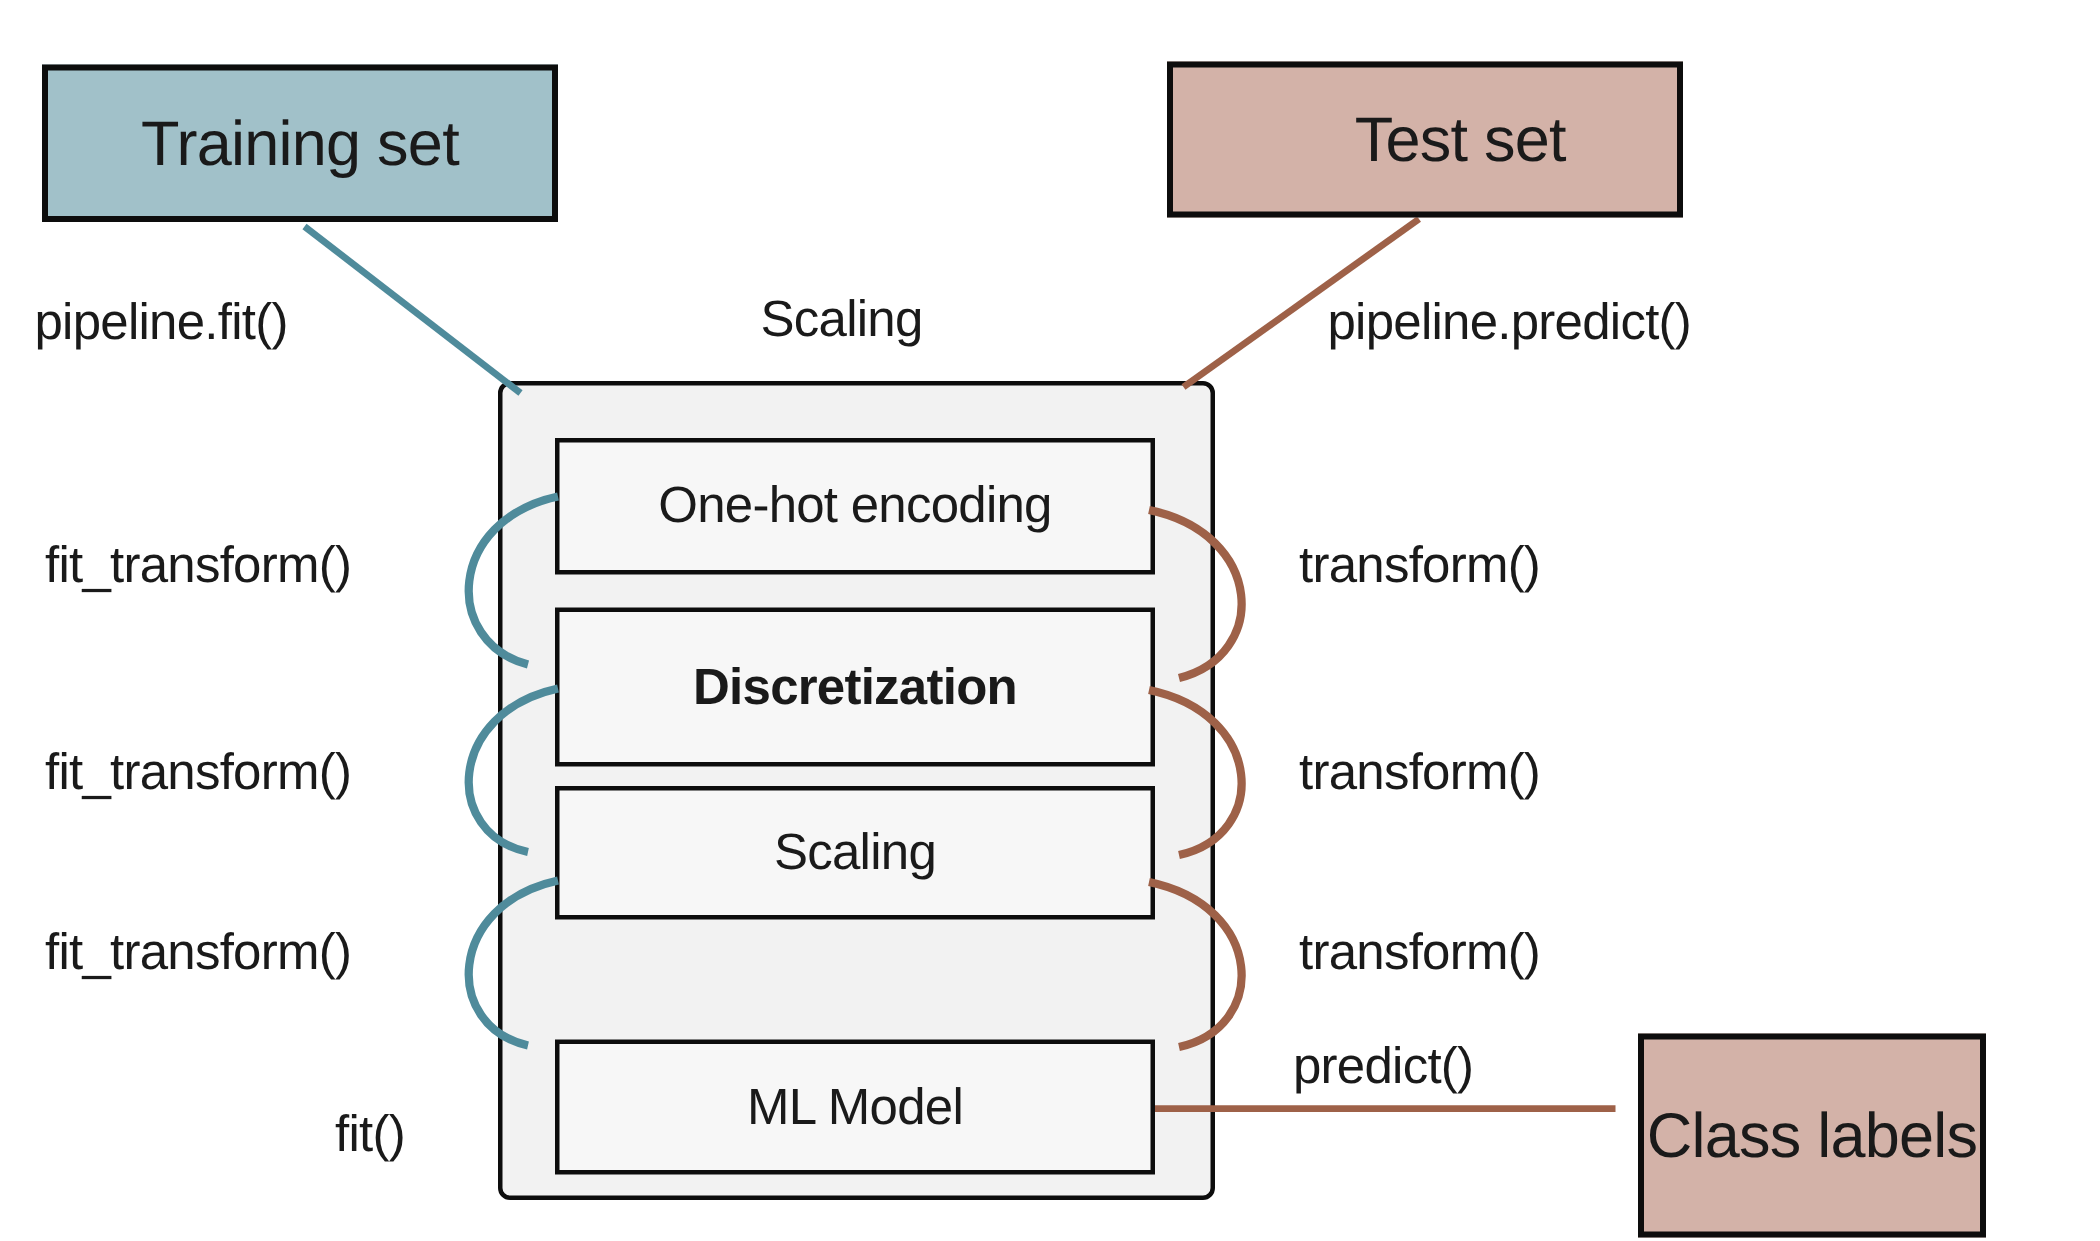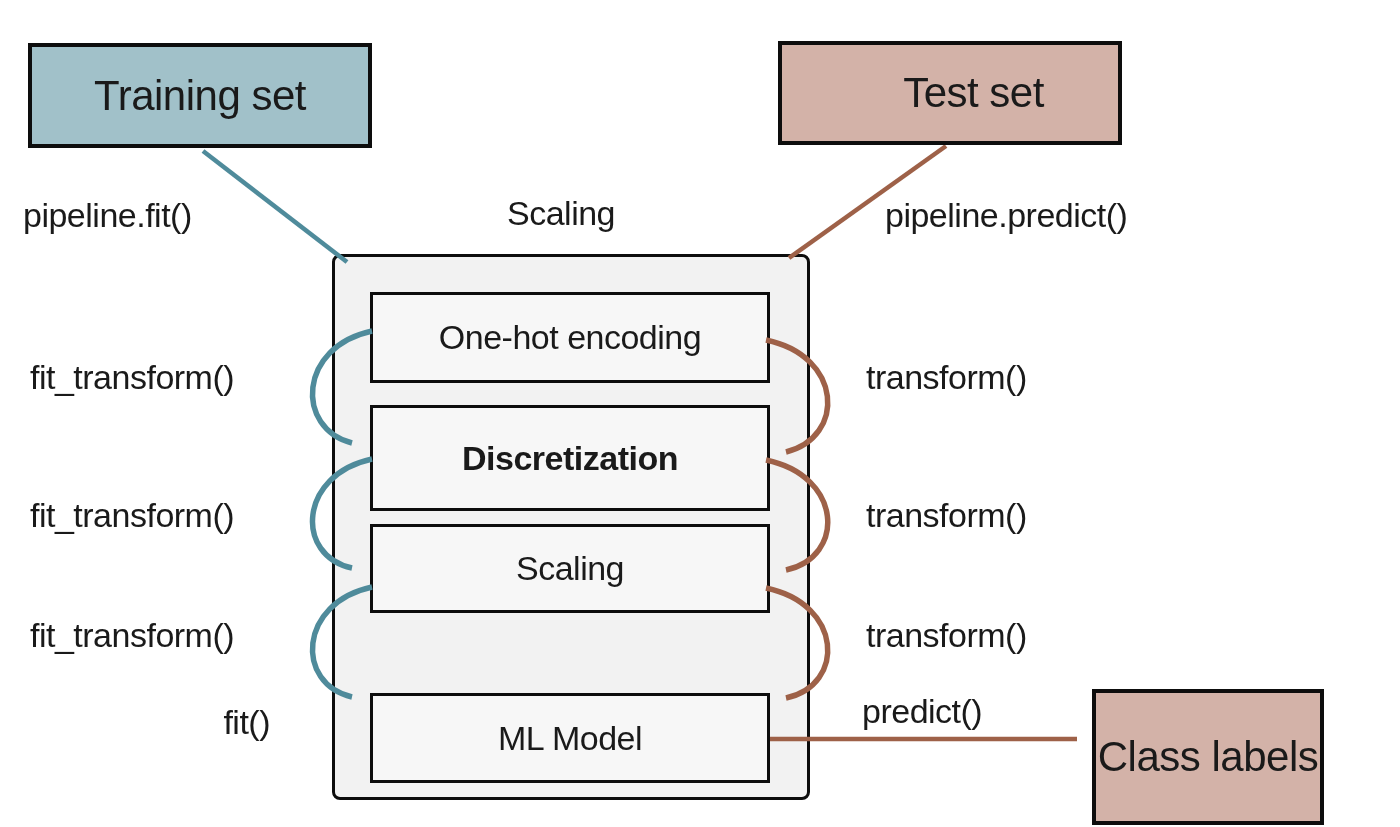--- a/index.html
+++ b/index.html
@@ -57,21 +57,21 @@
     line-height: 1.15;
     letter-spacing: -0.5px;
     white-space: nowrap;
   }
   #lbl-pipeline-fit     { left: 23px;  top: 196px; }
   #lbl-pipeline-title   { left: 507px; top: 194px; }
   #lbl-pipeline-predict { left: 885px; top: 196px; }
   #lbl-ft-1   { left: 30px;  top: 358px; }
   #lbl-ft-2   { left: 30px;  top: 496px; }
   #lbl-ft-3   { left: 30px;  top: 616px; }
-  #lbl-fit    { right: 1130px; top: 703px; margin-left: 32px; }
+  #lbl-fit    { right: 1130px; top: 737px; margin-left: 32px; }
   #lbl-tr-1   { left: 866px; top: 358px; }
   #lbl-tr-2   { left: 866px; top: 496px; }
   #lbl-tr-3   { left: 866px; top: 616px; }
   #lbl-predict{ left: 862px; top: 692px; }
 
   #arrow-layer {
     position: absolute;
     left: 0; top: 0;
     width: 1400px; height: 827px;
     pointer-events: none;

